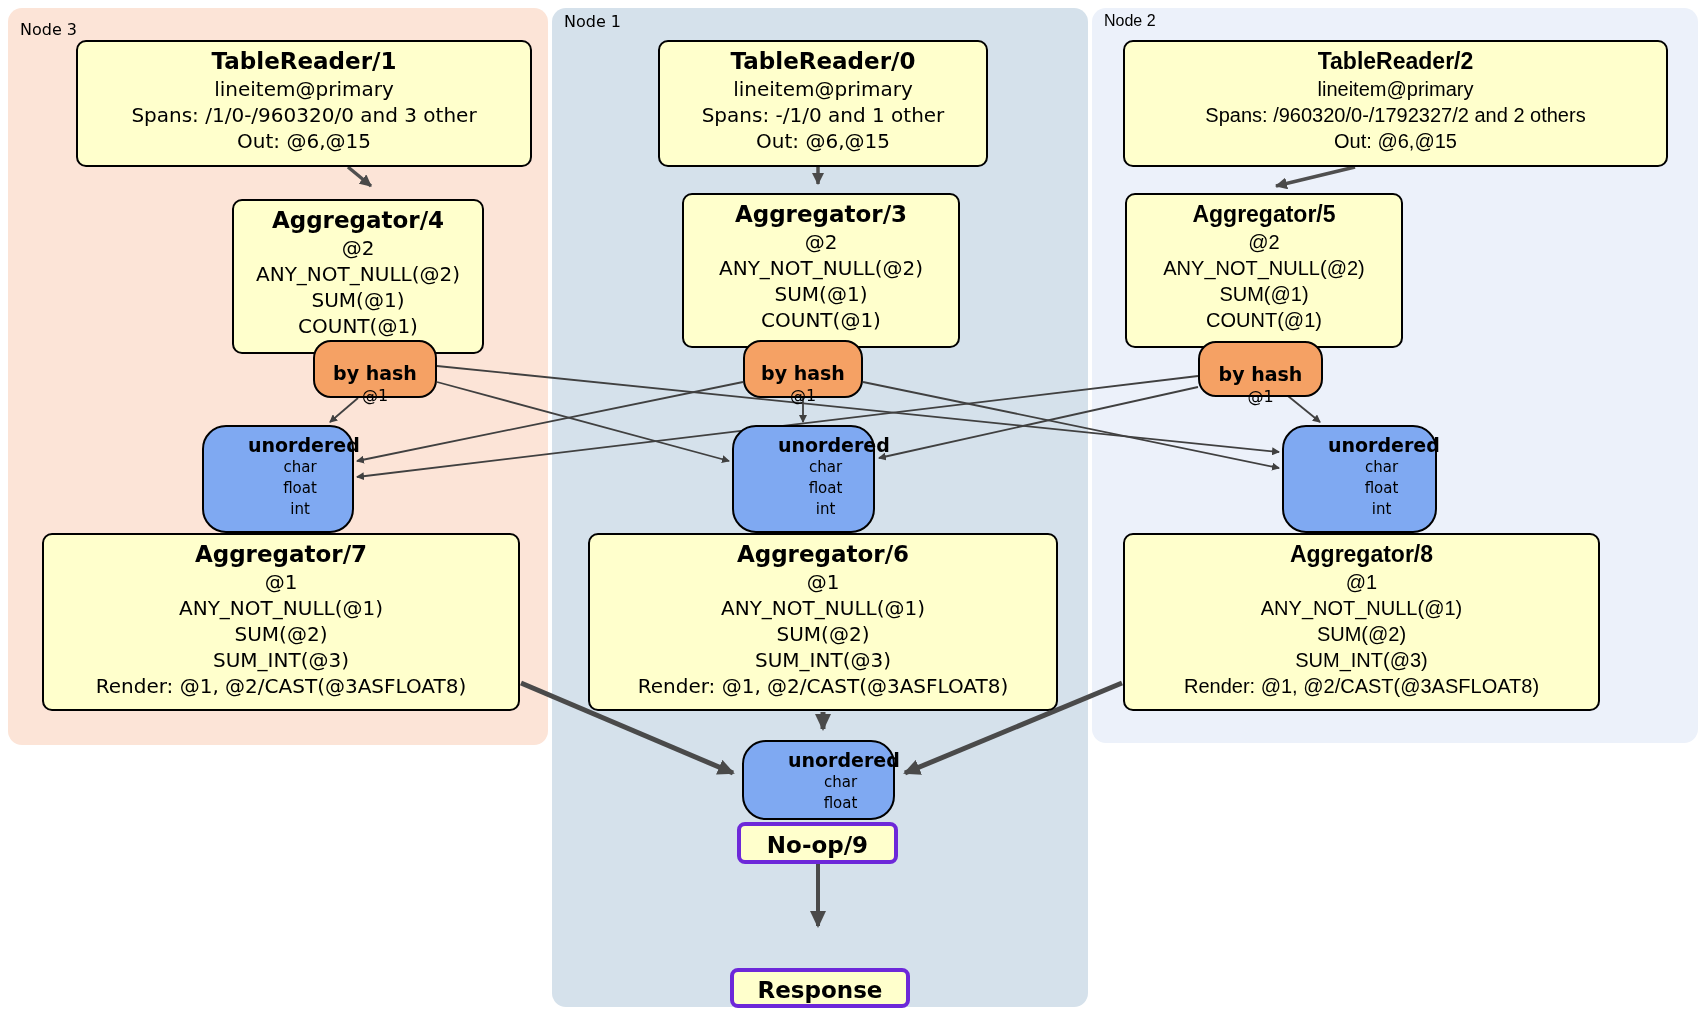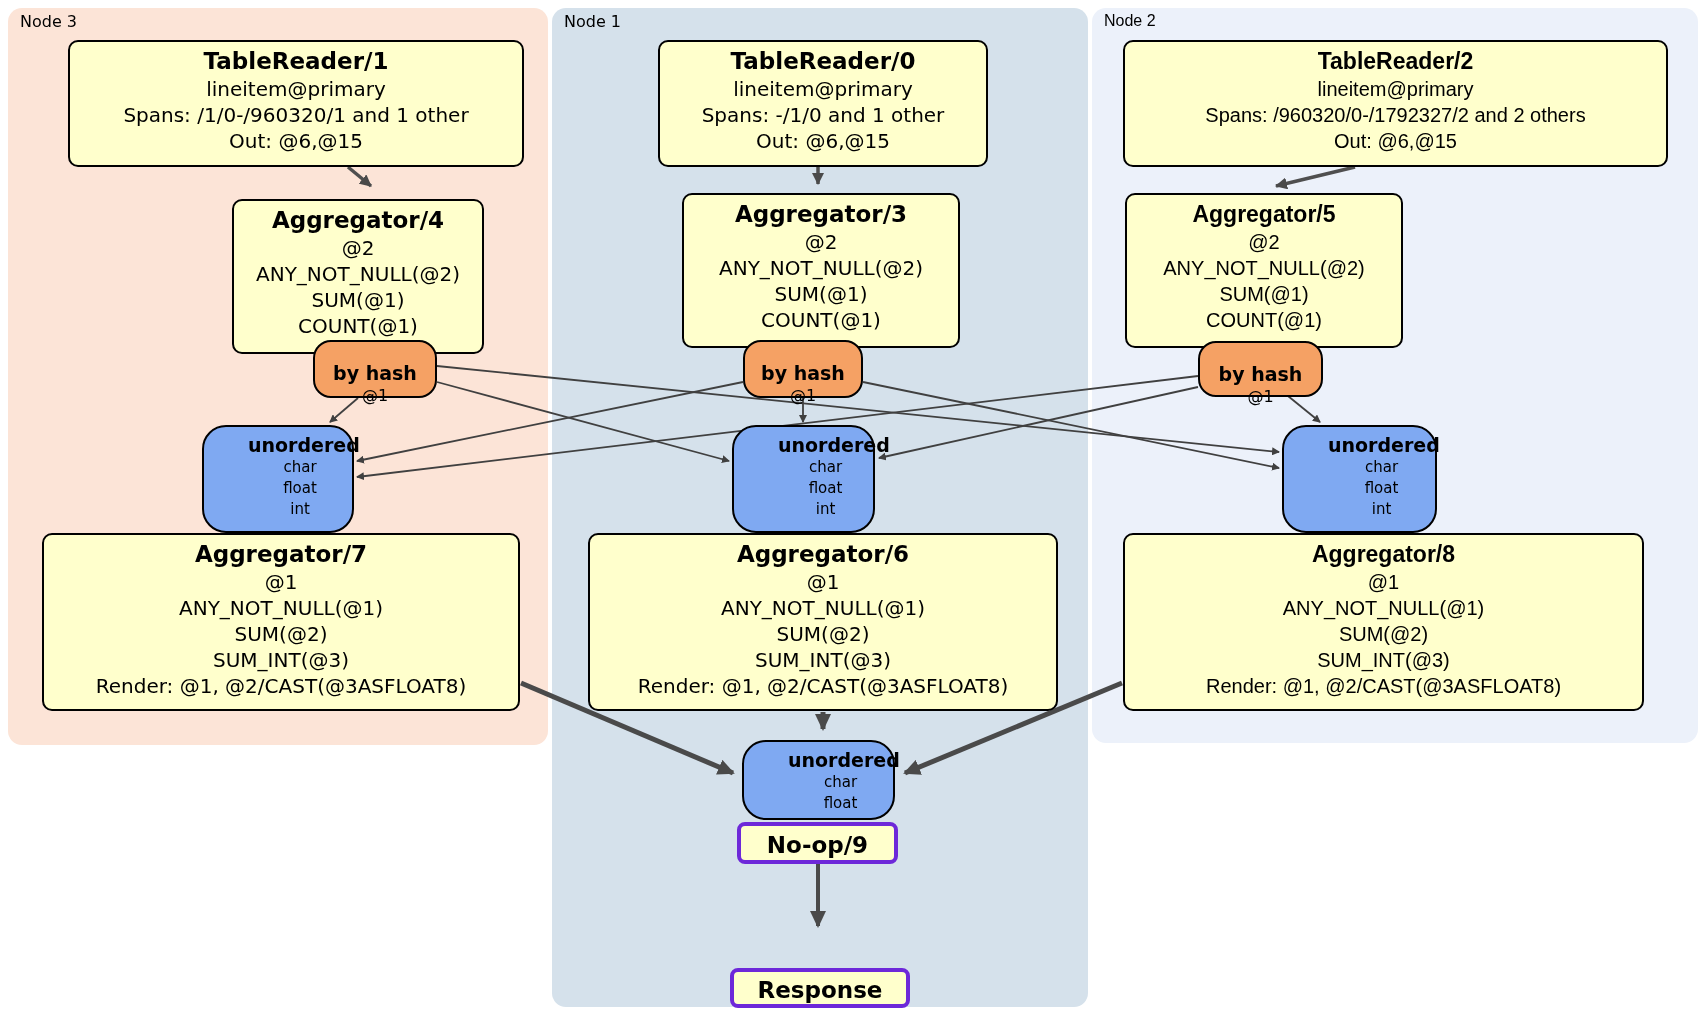--- a/index.html
+++ b/index.html
@@ -27,21 +27,21 @@
 </style>
 </head>
 <body>
 
 <div id="canvas">
 
   <div class="panel" style="left:8px;top:8px;width:540px;height:737px;background:#fce4d7;"></div>
   <div class="panel" style="left:552px;top:8px;width:536px;height:999px;background:#d5e1eb;"></div>
   <div class="panel" style="left:1092px;top:8px;width:606px;height:735px;background:#ecf1fa;"></div>
 
-  <div class="panel-label" style="left:20px;top:12px;">Node 3</div>
+  <div class="panel-label" style="left:20px;top:20px;">Node 3</div>
   <div class="panel-label" style="left:564px;top:12px;">Node 1</div>
   <div class="panel-label narrow" style="left:1104px;top:12px;">Node 2</div>
 
   <svg class="edges" width="1706" height="1016" viewBox="0 0 1706 1016">
     <defs>
       <marker id="arr-s" markerWidth="9" markerHeight="8" refX="7" refY="4" orient="auto" markerUnits="userSpaceOnUse">
         <path d="M0,0 L8,4 L0,8 Z" fill="#404040"></path>
       </marker>
       <marker id="arr-m" markerWidth="14" markerHeight="12" refX="11" refY="6" orient="auto" markerUnits="userSpaceOnUse">
         <path d="M0,0 L12,6 L0,12 Z" fill="#4a4a4a"></path>
@@ -73,24 +73,24 @@
       <path d="M521,683 L733,773" marker-end="url(#arr-b)"></path>
       <path d="M823,712 L823,729" marker-end="url(#arr-b)"></path>
       <path d="M1122,683 L905,773" marker-end="url(#arr-b)"></path>
     </g>
 
     <g stroke="#4a4a4a" stroke-width="4" fill="none">
       <path d="M818,864 L818,926" marker-end="url(#arr-b)"></path>
     </g>
   </svg>
 
-  <div class="pbox" style="left:68px;top:40px;width:456px;height:127px;">
+  <div class="pbox" style="left:76px;top:40px;width:456px;height:127px;">
     <div class="title">TableReader/1</div>
     <div class="line">lineitem@primary</div>
-    <div class="line">Spans: /1/0-/960320/1 and 1 other</div>
+    <div class="line">Spans: /1/0-/960320/0 and 3 other</div>
     <div class="line">Out: @6,@15</div>
   </div>
 
   <div class="pbox" style="left:232px;top:199px;width:252px;height:155px;">
     <div class="title">Aggregator/4</div>
     <div class="line">@2</div>
     <div class="line">ANY_NOT_NULL(@2)</div>
     <div class="line">SUM(@1)</div>
     <div class="line">COUNT(@1)</div>
   </div>
@@ -186,21 +186,21 @@
     <div class="line">@1</div>
   </div>
 
   <div class="sync" style="left:1282px;top:425px;width:155px;height:108px;">
     <div class="title">unordered</div>
     <div class="line">char</div>
     <div class="line">float</div>
     <div class="line">int</div>
   </div>
 
-  <div class="pbox narrow" style="left:1123px;top:533px;width:521px;height:178px;">
+  <div class="pbox narrow" style="left:1123px;top:533px;width:477px;height:178px;">
     <div class="title">Aggregator/8</div>
     <div class="line">@1</div>
     <div class="line">ANY_NOT_NULL(@1)</div>
     <div class="line">SUM(@2)</div>
     <div class="line">SUM_INT(@3)</div>
     <div class="line">Render: @1, @2/CAST(@3ASFLOAT8)</div>
   </div>
 
 </div>
 

